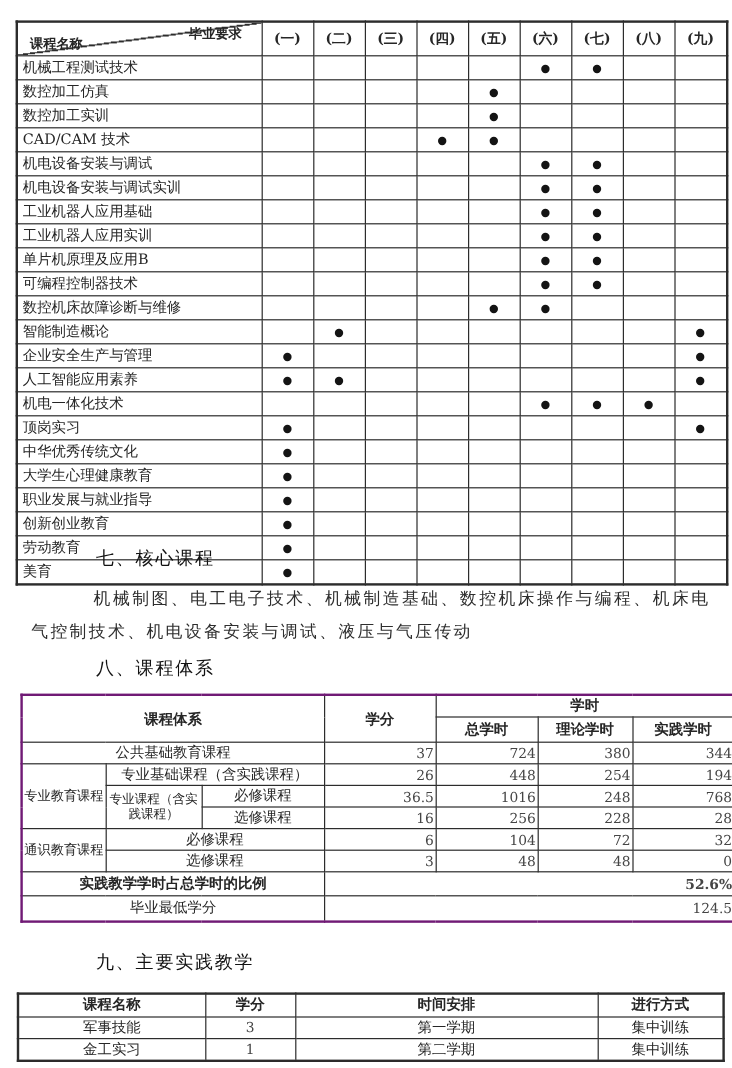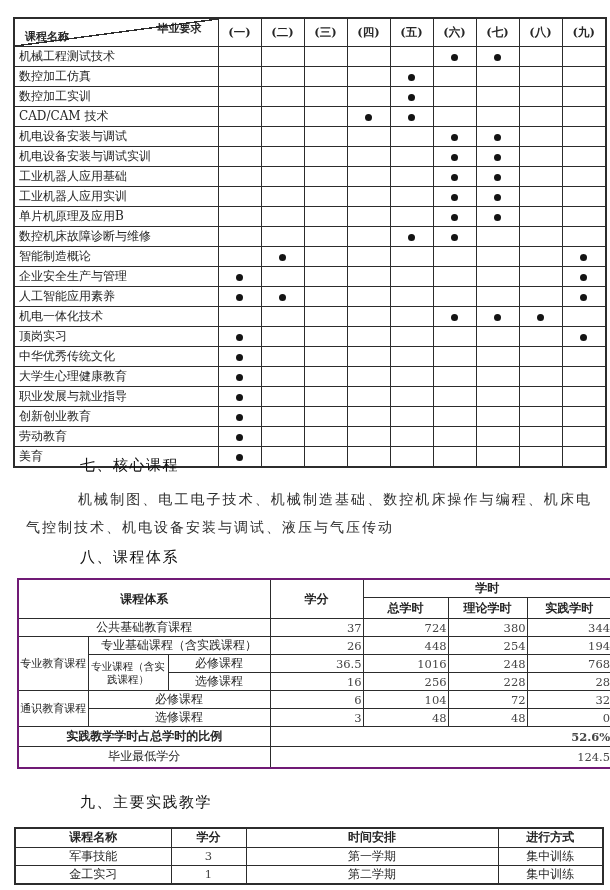--- a/index.html
+++ b/index.html
@@ -188,20 +188,32 @@
           <td class="dotcell"></td>
           <td class="dotcell"></td>
           <td class="dotcell"></td>
           <td class="dotcell"></td>
           <td class="dotcell"><span class="dot"></span></td>
           <td class="dotcell"><span class="dot"></span></td>
           <td class="dotcell"></td>
           <td class="dotcell"></td>
         </tr>
         <tr>
+          <td class="cname">可编程控制器技术</td>
+          <td class="dotcell"></td>
+          <td class="dotcell"></td>
+          <td class="dotcell"></td>
+          <td class="dotcell"></td>
+          <td class="dotcell"></td>
+          <td class="dotcell"><span class="dot"></span></td>
+          <td class="dotcell"><span class="dot"></span></td>
+          <td class="dotcell"></td>
+          <td class="dotcell"></td>
+        </tr>
+        <tr>
           <td class="cname">数控机床故障诊断与维修</td>
           <td class="dotcell"></td>
           <td class="dotcell"></td>
           <td class="dotcell"></td>
           <td class="dotcell"></td>
           <td class="dotcell"><span class="dot"></span></td>
           <td class="dotcell"><span class="dot"></span></td>
           <td class="dotcell"></td>
           <td class="dotcell"></td>
           <td class="dotcell"></td>

